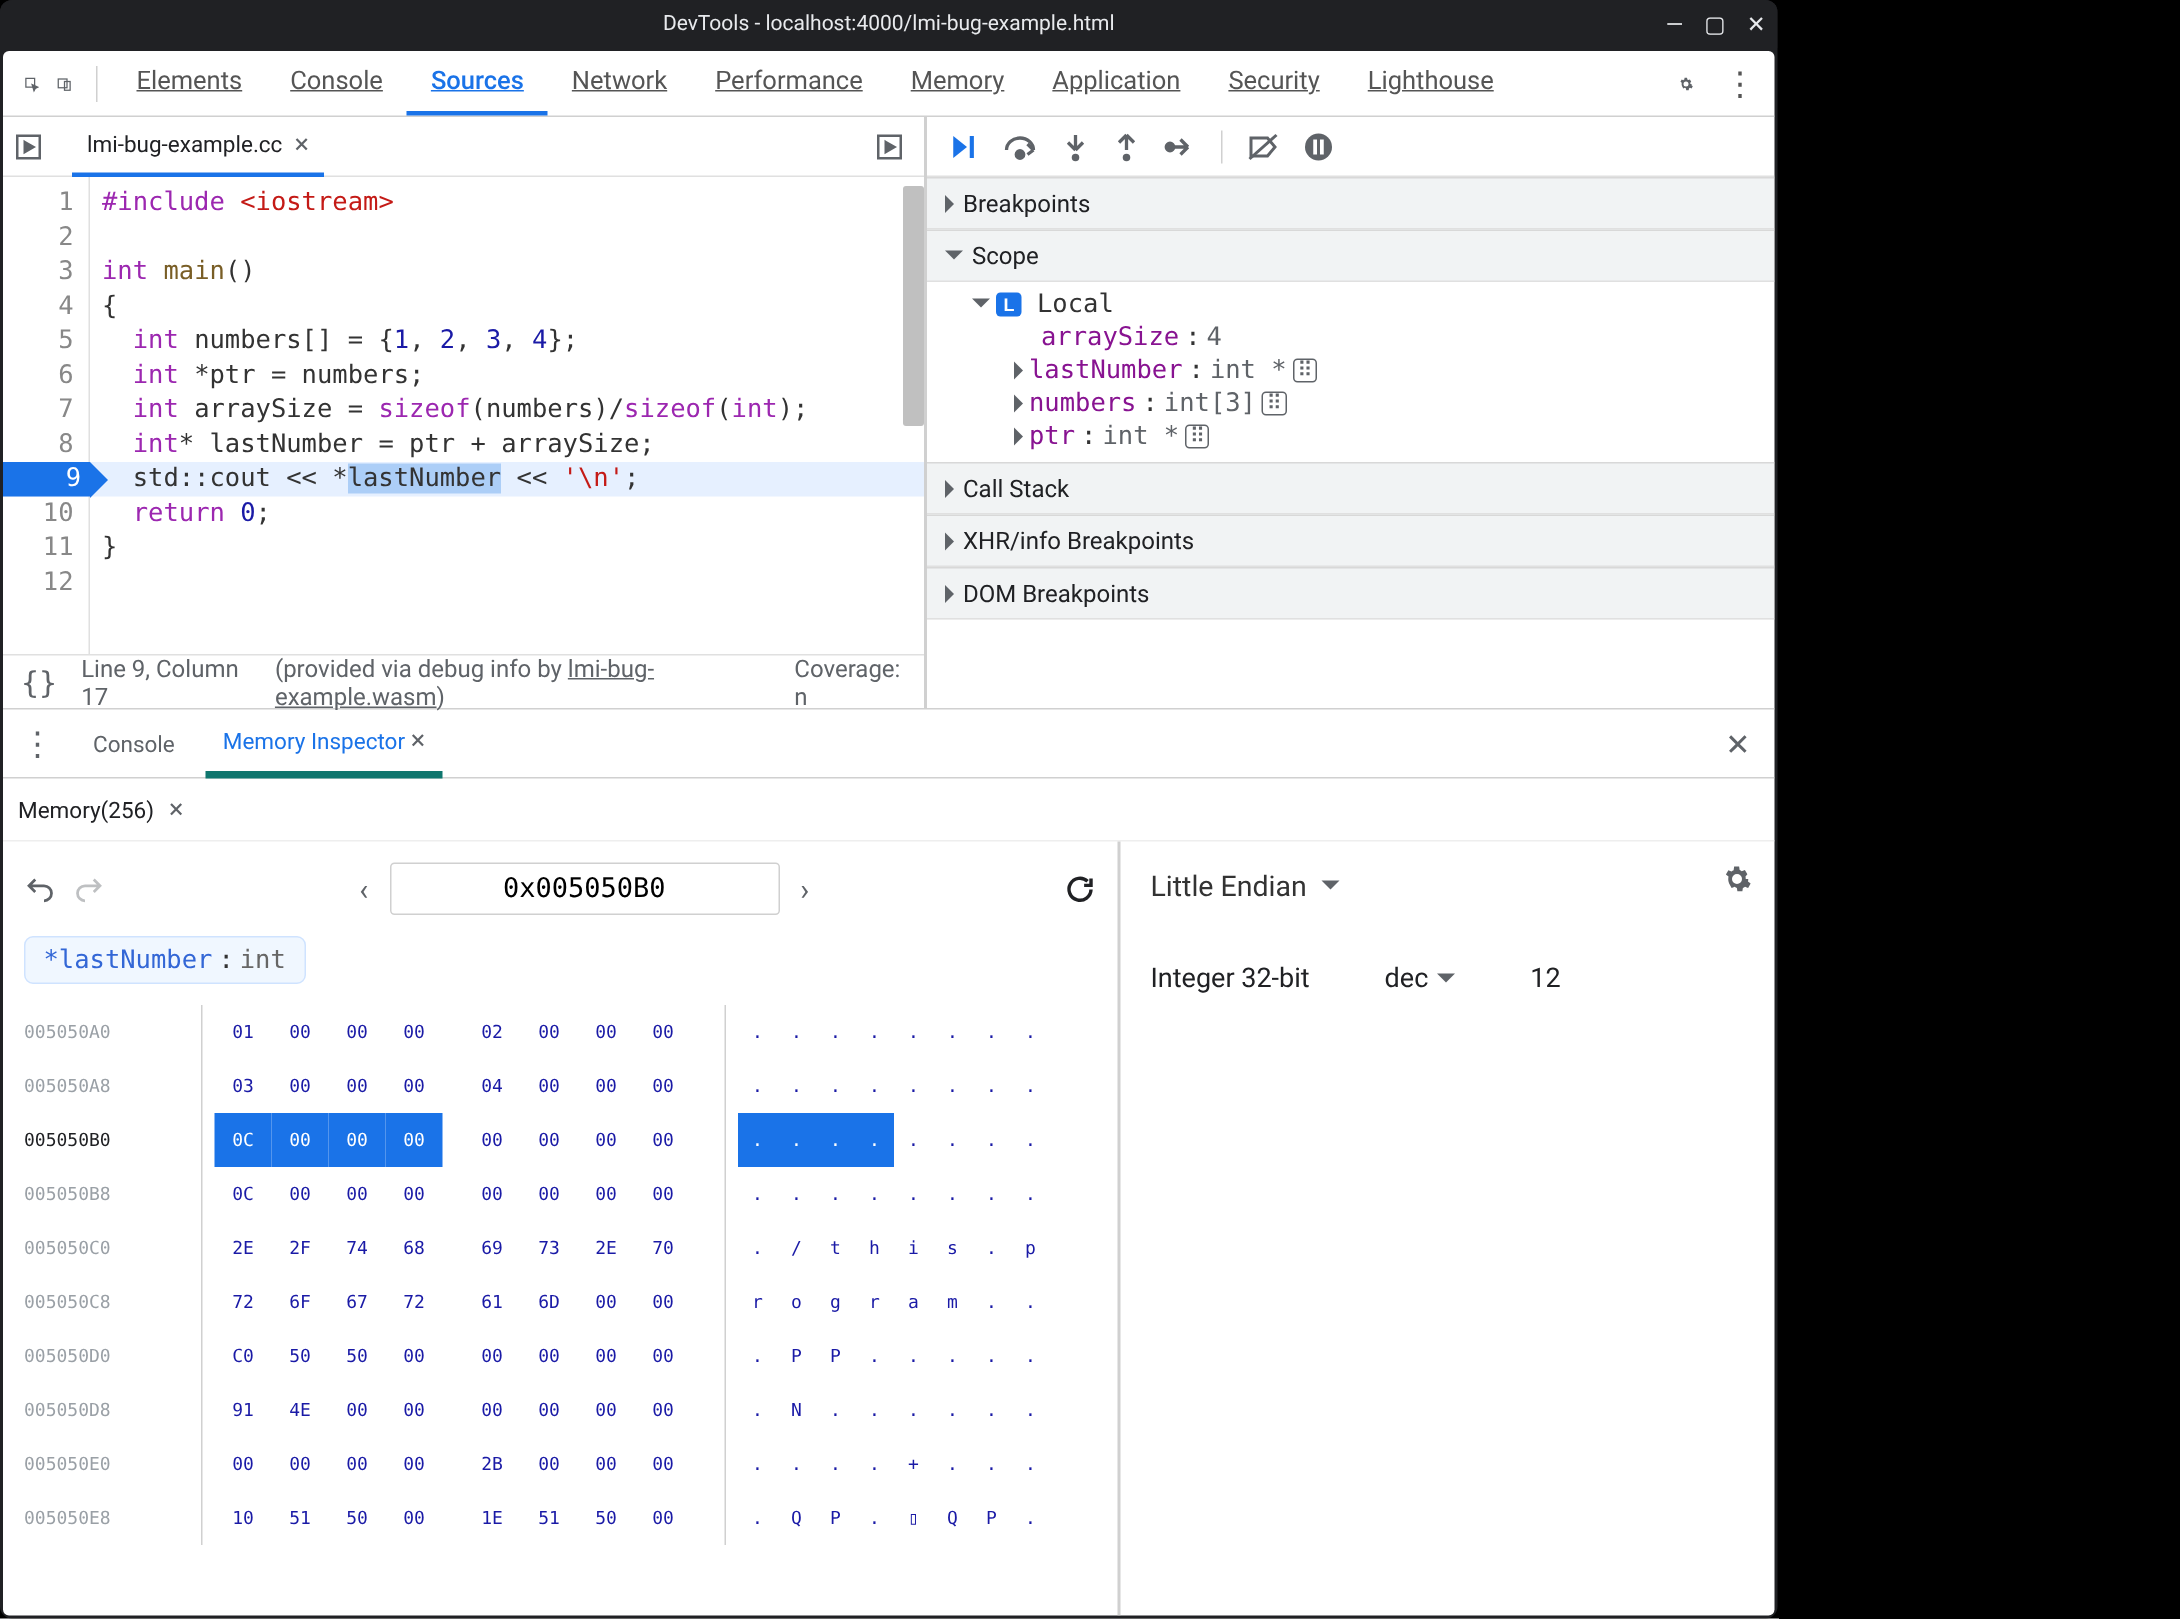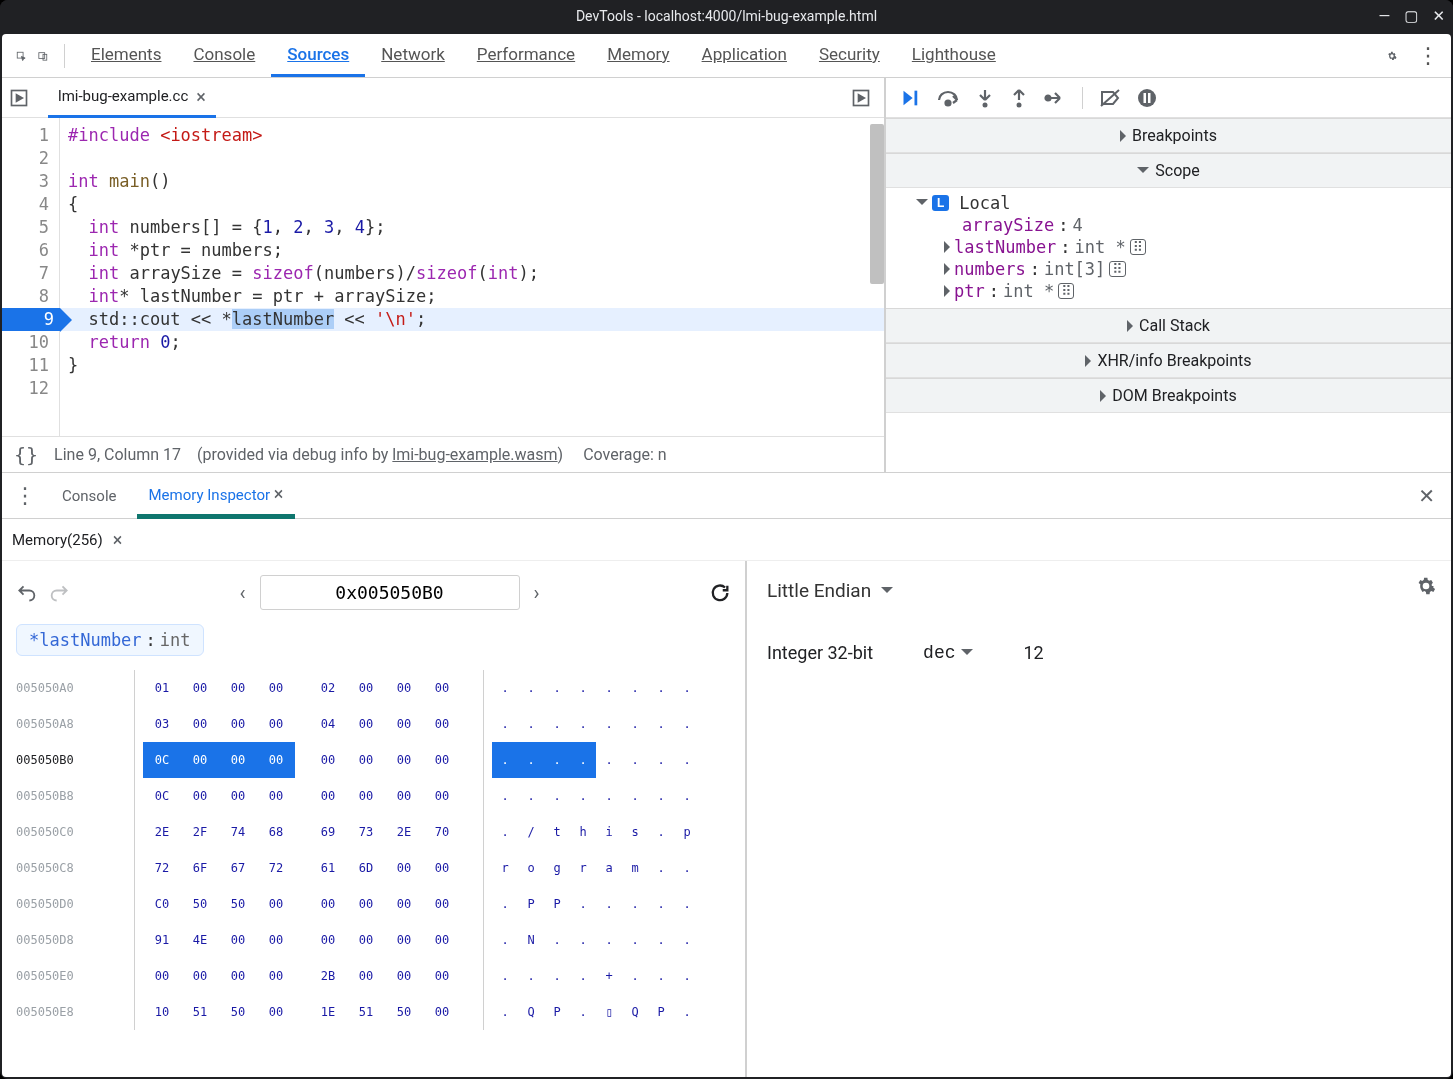--- a/index.html
+++ b/index.html
@@ -1,17 +1,17 @@
 <!DOCTYPE html>
 <html><head>
 <meta charset="utf-8">
 <style>
 * { box-sizing: border-box; margin: 0; padding: 0; }
 body { font-family: "Segoe UI", Roboto, Arial, sans-serif; font-size: 15px; background: #000; color: #333; overflow: hidden; }
-.window { width: 1453px; height: 1079px; margin: 0; background: #202124; display: flex; flex-direction: column; border-radius: 8px; overflow: hidden;}
+.window { width: 1185px; height: 1079px; margin: 0; background: #202124; display: flex; flex-direction: column; border-radius: 8px; overflow: hidden;}
 .titlebar { height: 32px; background: #202124; color: #e8eaed; display: flex; align-items: center; justify-content: center; position: relative; font-size: 14px;}
 .titlebar .winbtns { position: absolute; right: 8px; display: flex; gap: 14px; color: #e8eaed; font-size:15px;}
 .winbtns span { cursor: pointer; }
 .devtools { flex: 1; display: flex; flex-direction: column; background: #fff; margin: 2px; border-radius:4px; overflow:hidden;}
 
 
 .topbar { display: flex; align-items: center; border-bottom: 1px solid #d0d0d0; padding: 0 8px; height: 44px; font-size: 17px; color: #555;}
 .topbar .icbtn { padding: 6px 6px; color:#555;}
 .topbar .divider { width:1px; height:24px; background:#d0d0d0; margin:0 10px;}
 .topbar .tab { padding: 10px 16px; cursor: pointer; text-decoration: underline; }
@@ -36,21 +36,21 @@
 .sel { background:#accef7; }
 .scrollbar-thumb { position:absolute; right:0; top:6px; width:14px; height:160px; background:#c0c0c0; border-radius:2px;}
 .statusline { height:36px; display:flex; align-items:center; gap:16px; padding:0 12px; border-top:1px solid #e0e0e0; font-size:16px; color:#5f6368;}
 .statusline .bracket { font-family:monospace; font-size:20px;}
 .statusline a { color:#5f6368; }
 
 
 .panes { width:565px; display:flex; flex-direction:column; overflow:auto; font-size:16px;}
 .dbg-toolbar { display:flex; gap:16px; align-items:center; height:40px; padding:0 12px; border-bottom:1px solid #e0e0e0;}
 .dbg-toolbar .sep { width:1px; height:22px; background:#d0d0d0;}
-.pane-header { background:#f1f3f4; padding:7px 12px; border-top:1px solid #d8d8d8; border-bottom:1px solid #e0e0e0; display:flex; align-items:center; gap:6px; color:#202124; cursor:pointer;justify-content:center;}
+.pane-header { background:#f1f3f4; padding:7px 12px; border-top:1px solid #d8d8d8; border-bottom:1px solid #e0e0e0; display:flex; align-items:center; gap:6px; color:#202124; cursor:pointer;}
 .pane-body { padding:4px 0 6px 30px; font-family:"DejaVu Sans Mono",monospace; font-size:17px;}
 .scope-row { padding:1px 0; display:flex; align-items:center; gap:4px;}
 .scope-name { color:#881391;} .scope-val{ color:#5f6368;}
 .localbadge { background:#1a73e8; color:#fff; font-size:12px; padding:1px 5px; border-radius:3px; font-weight:bold; font-family:sans-serif;margin-right:6px;}
 .tri { display:inline-block; width:0;height:0; border:6px solid transparent; }
 .tri.right{ border-left-color:#5f6368; border-right:none;}
 .tri.down{ border-top-color:#5f6368; border-bottom:none; margin-bottom:2px;}
 
 
 .drawer-tabs { display:flex; align-items:center; height:46px; border-bottom:1px solid #d0d0d0; padding:0 6px; gap:8px;}
@@ -79,21 +79,21 @@
 .hex-table .vline { width:1px; background:#d0d0d0; margin:0 8px;}
 .hex-table .ascii { display:flex;}
 .hex-table .a { width:26px; text-align:center; color:#1a1aa6;}
 .hex-table .hlbyte { background:#1a73e8; color:#fff;}
 .hex-table .hlascii { background:#1a73e8; color:#fff;}
 
 .mem-right { flex:1; padding:18px 20px; position:relative;}
 .mem-right .gear { position:absolute; right:14px; top:14px;}
 .endian { display:flex; align-items:center; gap:10px; font-size:19px; margin-bottom:40px;}
 .valrow { display:flex; align-items:center; gap:50px; font-size:18px; color:#202124;}
-.valrow .fmt { display:flex; align-items:center; gap:6px;font-family:Liberation Mono, monospace;}
+.valrow .fmt { display:flex; align-items:center; gap:6px;}
 
 svg { display:block; }
 .close-x { font-size:18px; color:#5f6368; cursor:pointer;}
 </style>
 </head>
 <body>
 
 <div class="window">
   <div class="titlebar">
     <span>DevTools - localhost:4000/lmi-bug-example.html</span>

